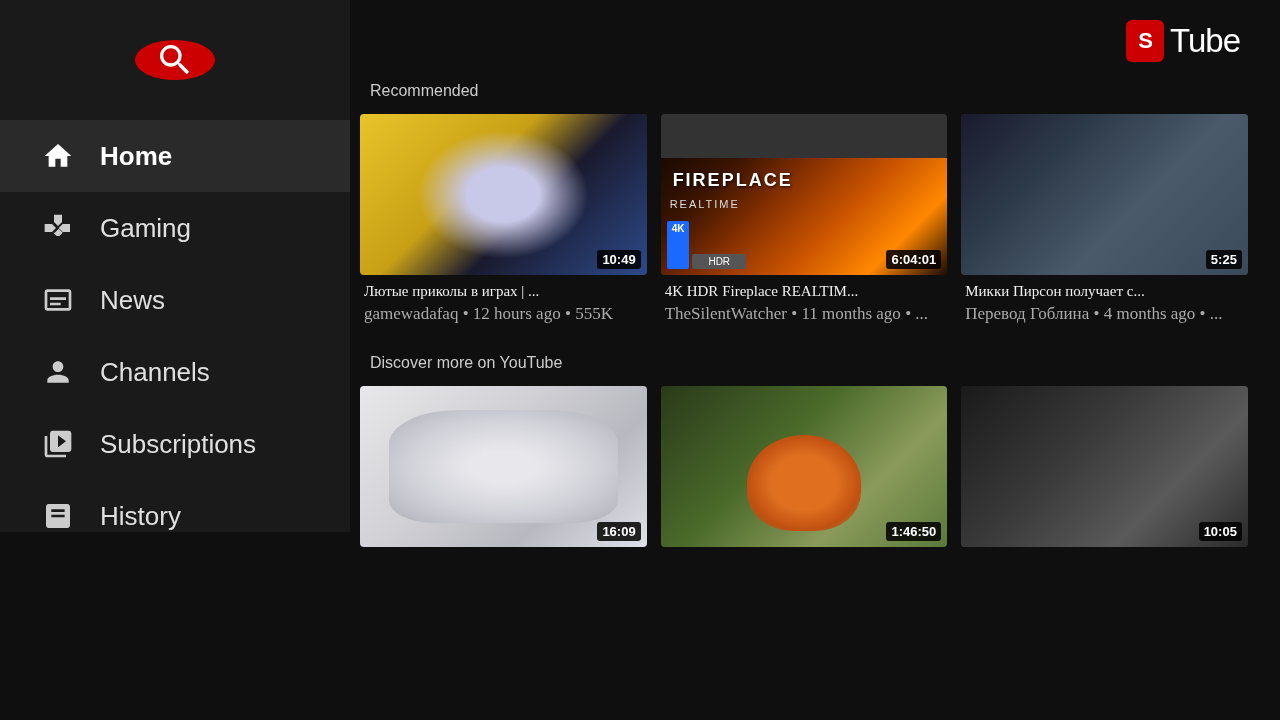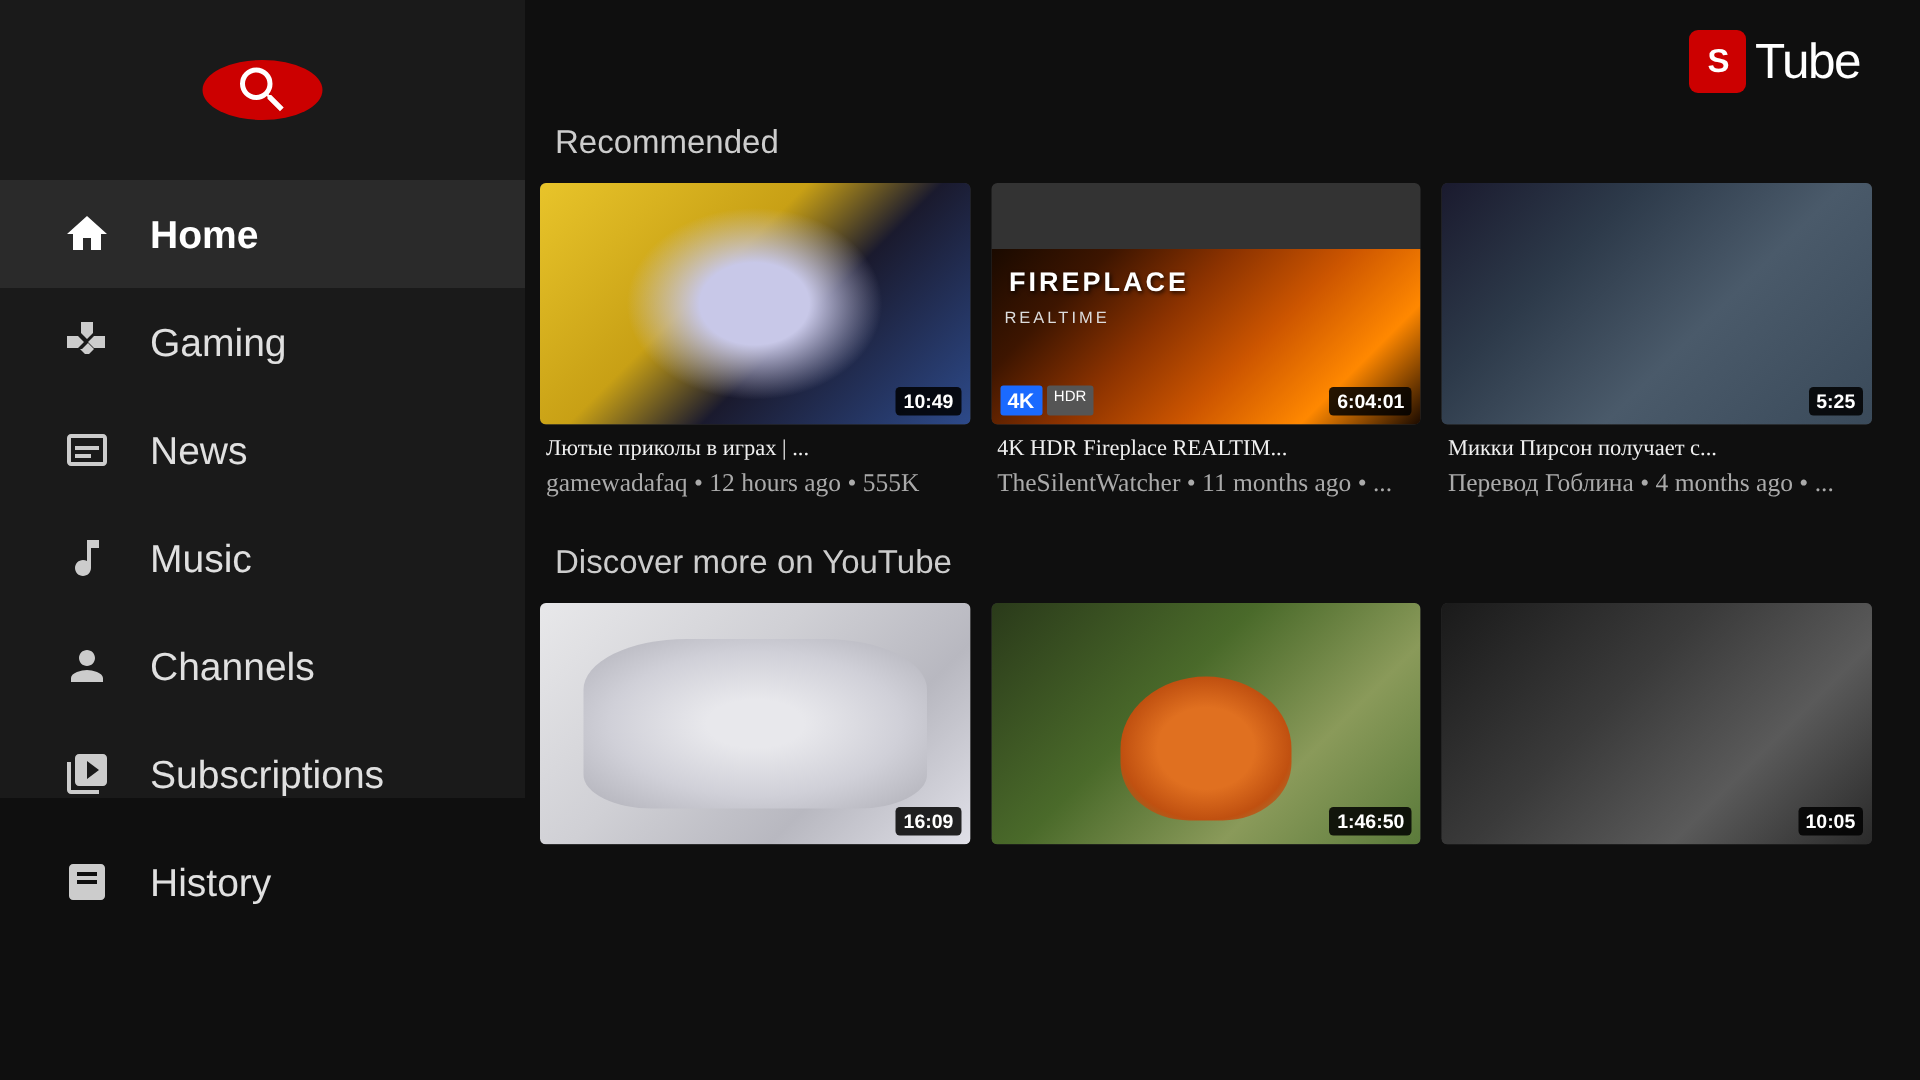--- a/index.html
+++ b/index.html
@@ -109,21 +109,21 @@
       letter-spacing: -1px;
     }
 
     
     .content-area {
       padding: 10px 30px 10px 10px;
       overflow: hidden;
     }
 
     .section-title {
-      font-size: 22px;
+      font-size: 16px;
       color: #ccc;
       font-weight: 400;
       margin-bottom: 14px;
       padding-left: 10px;
     }
 
     .video-row {
       display: flex;
       gap: 14px;
       margin-bottom: 30px;
@@ -192,32 +192,33 @@
     .hdr-badge {
       position: absolute;
       bottom: 6px;
       left: 6px;
       display: flex;
       gap: 3px;
     }
     .badge-4k {
       background: #1a6aff;
       color: #fff;
-      font-size: 14px;
+      font-size: 10px;
       font-weight: 900;
       padding: 2px 5px;
       border-radius: 2px;
       text-align: right;
     }
     .badge-hdr {
       background: #555;
       color: #fff;
       font-size: 10px;
-      padding: 2px 5px;
+      padding: 2px 16px;
       border-radius: 2px;
+      margin-top: 33px;
     }
 
     .video-info {
       padding: 8px 4px 0 4px;
       font-family: Liberation Serif, serif;
     }
     .video-title {
       font-size: 15px;
       color: #f0f0f0;
       font-weight: 500;
@@ -304,28 +305,20 @@
 
   <div class="nav-item">
     <div class="nav-icon">
       <svg viewBox="0 0 24 24">
           <path d="M20 4H4c-1.1 0-2 .9-2 2v12c0 1.1.9 2 2 2h16c1.1 0 2-.9 2-2V6c0-1.1-.9-2-2-2zm0 14H4V6h16v12zM6 10h12v2H6zm0 4h8v2H6z"></path>
         </svg>
     </div>
     <span class="nav-label">News</span>
   </div>
 
-  <div class="nav-item">
-    <div class="nav-icon">
-      <svg viewBox="0 0 24 24">
-          <path d="M12 3v10.55c-.59-.34-1.27-.55-2-.55-2.21 0-4 1.79-4 4s1.79 4 4 4 4-1.79 4-4V7h4V3h-6z"></path>
-        </svg>
-    </div>
-    <span class="nav-label">Music</span>
-  </div>
 
   <div class="nav-item">
     <div class="nav-icon">
       <svg viewBox="0 0 24 24">
           <path d="M12 12c2.21 0 4-1.79 4-4s-1.79-4-4-4-4 1.79-4 4 1.79 4 4 4zm0 2c-2.67 0-8 1.34-8 4v2h16v-2c0-2.66-5.33-4-8-4z"></path>
         </svg>
     </div>
     <span class="nav-label">Channels</span>
   </div>
 

